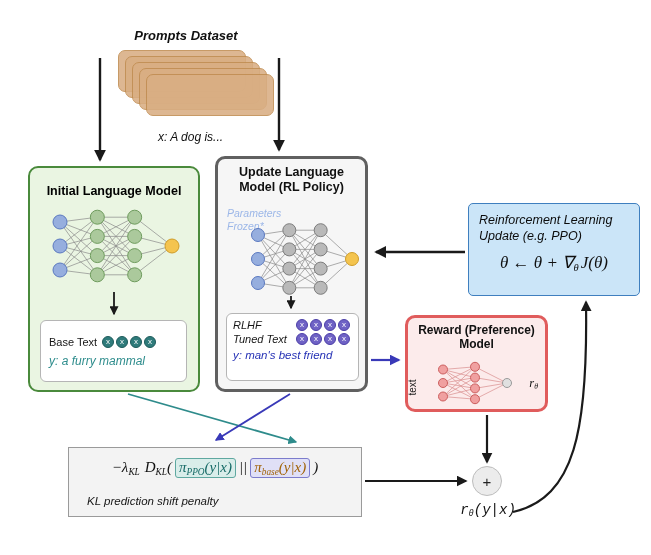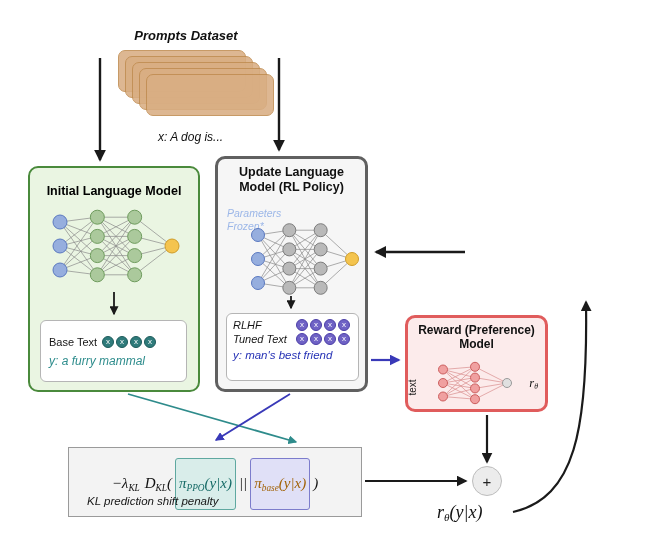--- a/index.html
+++ b/index.html
@@ -51,30 +51,30 @@
   .frozen-note { position:absolute; left:9px; top:48px; font-size:10.5px; font-style:italic; color:#9cb7e8; line-height:1.25; }
   .text-rot { position:absolute; left:-4px; top:64px; font-size:10px; color:#222; transform:rotate(-90deg); }
   .serif { font-family:"Liberation Serif", serif; }
   .r-out { position:absolute; right:7px; top:58px; font-style:italic; font-size:12.5px; }
 
   .rl-text { padding:8px 10px 0; font-style:italic; font-size:12.5px; line-height:1.3; color:#0c0c0c; }
   .rl-formula { margin-top:7px; text-align:center; font-style:italic; font-size:17px; color:#111; }
 
   .kl-formula { padding-top:10px; text-align:center; font-style:italic; font-size:15px; color:#111; white-space:nowrap; }
   .gapL { margin-left:5px; }
-  .hl { display:inline-block; padding:16px 3px; border-radius:3px; margin:0 3px; font-style:italic; }
+  .hl { display:inline-block; padding:0 3px; border-radius:3px; margin:0 3px; font-style:italic; }
   .hl-teal   { background:#d9edea; border:1px solid #5fa8a0; color:#166a66; }
   .hl-purple { background:#e0e0f7; border:1px solid #7c7ccc; color:#a16207; }
   .kl-caption { position:absolute; left:18px; bottom:9px; font-size:11.5px; font-style:italic; color:#161616; }
   .sub { font-size:0.62em; vertical-align:-0.28em; }
 
   .plus-circle { left:472px; top:466px; width:30px; height:30px; border-radius:50%;
                  background:#ececec; border:1px solid #bdbdbd; display:flex; align-items:center;
                  justify-content:center; font-size:15px; color:#222; z-index:3; }
-  .r-label { left:437px; top:502px; width:102px; text-align:left; font-style:italic; font-size:18px; z-index:3; }
+  .r-label { left:437px; top:502px; width:102px; text-align:center; font-style:italic; font-size:14px; z-index:3;font-family:Liberation Mono, monospace; }
 </style>
 </head>
 <body>
 
 <div class="stage">
 
   <svg class="arrows" viewBox="0 0 651 555">
     <defs>
       <marker id="mk" viewBox="0 0 10 10" refX="8.5" refY="5" markerWidth="5" markerHeight="5" orient="auto-start-reverse">
         <path d="M0,0 L10,5 L0,10 z" fill="#1a1a1a"></path>
@@ -271,20 +271,27 @@
           <circle cx="9" cy="40.5" r="4.5" fill="#f0a0a0" stroke="#cc5f5f"></circle>
           <circle cx="41" cy="10.8" r="4.5" fill="#f0a0a0" stroke="#cc5f5f"></circle>
           <circle cx="41" cy="21.6" r="4.5" fill="#f0a0a0" stroke="#cc5f5f"></circle>
           <circle cx="41" cy="32.4" r="4.5" fill="#f0a0a0" stroke="#cc5f5f"></circle>
           <circle cx="41" cy="43.2" r="4.5" fill="#f0a0a0" stroke="#cc5f5f"></circle>
           <circle cx="73" cy="27" r="4.5" fill="#e0e0e0" stroke="#999999"></circle>
         </svg></div>
     <div class="r-out serif"><span>r</span><span class="sub">θ</span></div>
   </div>
 
+  <div class="model-box blue-box">
+    <div class="rl-text">
+      <div>Reinforcement Learning</div>
+      <div>Update (e.g. PPO)</div>
+    </div>
+    <div class="rl-formula serif"><span>θ ← θ + ∇</span><span class="sub">θ</span><span class="gapL" style="margin-left:2px">J(θ)</span></div>
+  </div>
 
   <div class="abs kl-box">
     <div class="kl-formula serif"><span>−λ</span><span class="sub">KL</span><span class="gapL">D</span><span class="sub">KL</span><span>(</span><span class="hl hl-teal"><span>π</span><span class="sub">PPO</span><span>(y|x)</span></span><span>||</span><span class="hl hl-purple"><span>π</span><span class="sub">base</span><span>(y|x)</span></span><span>)</span></div>
     <div class="kl-caption">KL prediction shift penalty</div>
   </div>
 
   <div class="abs plus-circle">
       <span>+</span>
     </div>
   <div class="abs r-label serif"><span>r</span><span class="sub">θ</span><span>(y|x)</span></div>

